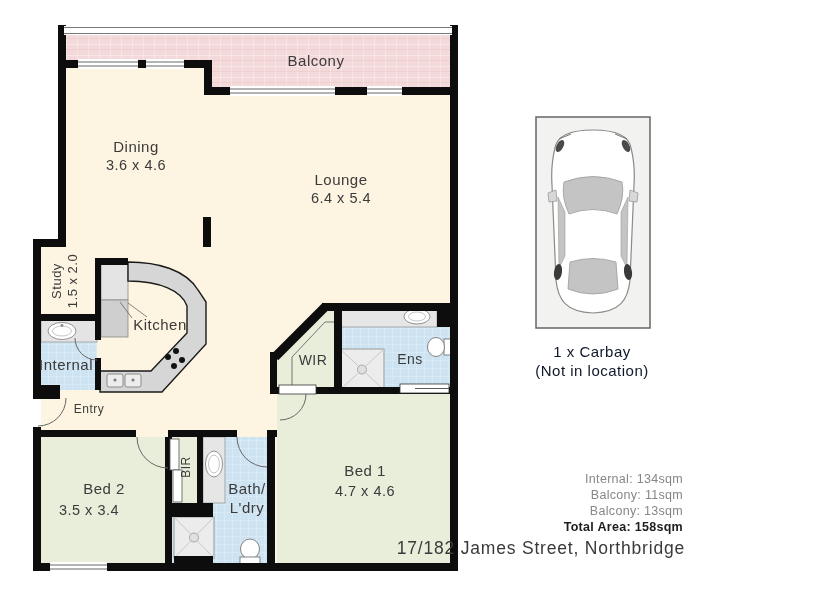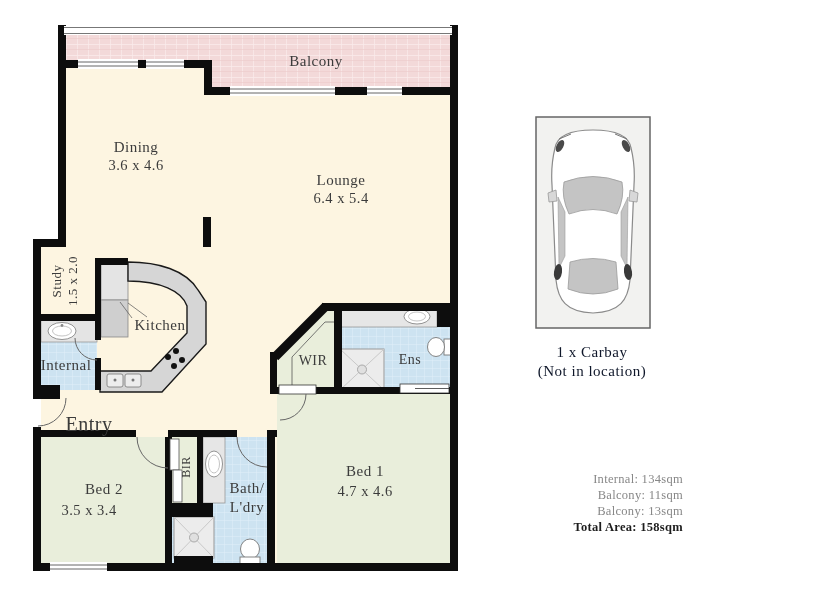--- a/index.html
+++ b/index.html
@@ -1,23 +1,23 @@
 <!DOCTYPE html>
 <html><head>
 <meta charset="utf-8">
 <style>
   html,body{margin:0;padding:0;background:#fff;}
   #stage{position:relative;width:691px;height:610px;background:#fff;overflow:hidden;
-         font-family:Liberation Serif, serif;}
+         font-family:Liberation Sans, sans-serif;}
   svg{position:absolute;left:0;top:0;}
   .lbl{position:absolute;transform:translate(-50%,-50%);white-space:nowrap;text-align:center;
        color:#3b3b3b;letter-spacing:.5px;line-height:1.25;}
   .vlbl{position:absolute;transform:translate(-50%,-50%) rotate(-90deg);white-space:nowrap;
         text-align:center;color:#3b3b3b;letter-spacing:.5px;}
-  .s15{font-size:15px;} .s14{font-size:14px;} .s145{font-size:14.5px;} .s16{font-size:20px;margin-top:15px;}
+  .s15{font-size:15px;} .s14{font-size:14px;} .s145{font-size:14.5px;} .s16{font-size:12px;}
   .s13{font-size:13px;} .s12{font-size:12px;}
   .vlbl span{display:block;line-height:16px;}
   .twoline span{display:block;line-height:19px;}
   .area-line{position:absolute;right:8px;text-align:right;font-size:12.5px;color:#878787;
              letter-spacing:.3px;}
   .area-total{color:#1d1d1d;font-weight:bold;text-align:right;}
   .address{position:absolute;right:6px;top:538px;font-size:17.5px;color:#3a3a3a;
            letter-spacing:.8px;}
   .carbay-txt{color:#0f172a;}
   .north{position:absolute;font-size:10px;color:#111;font-style:italic;}
@@ -237,14 +237,15 @@
 <div class="lbl s15 carbay-txt" style="left:592px;top:352px;">1 x Carbay</div>
 <div class="lbl s15 carbay-txt" style="left:592px;top:371px;">(Not in location)</div>
 
 <div class="north" style="left:801px;top:390px;">N</div>
 
 <div class="area-line" style="top:472px;">Internal: 134sqm</div>
 <div class="area-line" style="top:488px;">Balcony: 11sqm</div>
 <div class="area-line" style="top:504px;">Balcony: 13sqm</div>
 <div class="area-line area-total" style="top:520px;">Total Area: 158sqm</div>
 
+<div class="address">17/182 James Street, Northbridge</div>
 
 </div>
 
 </body></html>

